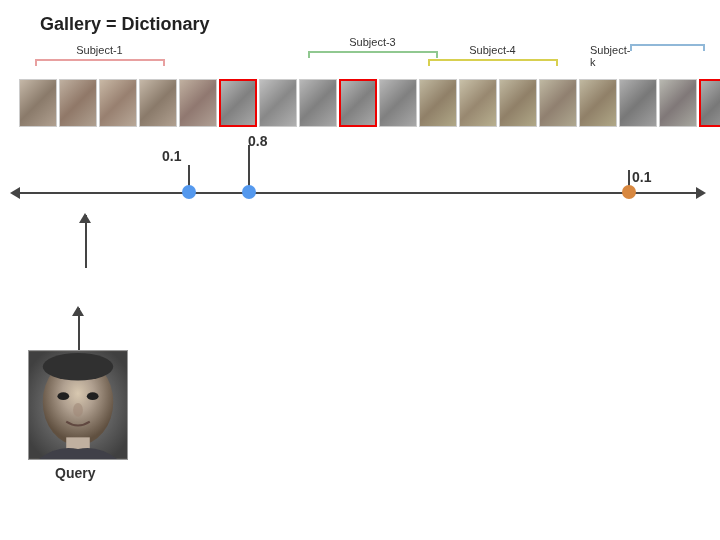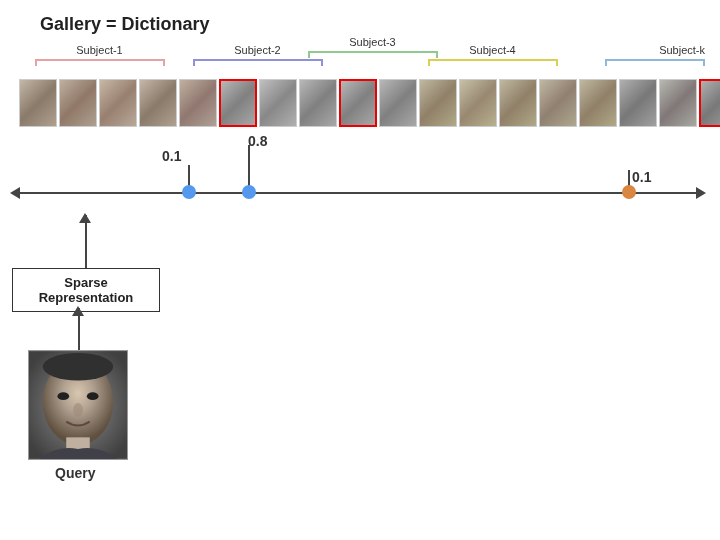--- a/index.html
+++ b/index.html
@@ -248,36 +248,32 @@
 
 <div id="main-container">
 
   <div class="title">Gallery = Dictionary</div>
 
   <div style="position:absolute;top:44px;left:22px;width:155px;display:flex;flex-direction:column;align-items:center;">
     <div class="subj-lbl">Subject-1</div>
     <div class="subj-brkt" style="border-color:#e8a0a0;width:130px;"></div>
   </div>
 
-  <div style="position:absolute;top:44px;left:185px;width:145px;display:flex;flex-direction:column;align-items:center;">
-    <div class="subj-lbl">Subject-2</div>
-    <div class="subj-brkt" style="border-color:#9090d8;width:130px;"></div>
-  </div>
 
   <div style="position:absolute;top:36px;left:300px;width:145px;display:flex;flex-direction:column;align-items:center;">
     <div class="subj-lbl">Subject-3</div>
     <div class="subj-brkt" style="border-color:#90c890;width:130px;"></div>
   </div>
 
   <div style="position:absolute;top:44px;left:420px;width:145px;display:flex;flex-direction:column;align-items:center;">
     <div class="subj-lbl">Subject-4</div>
     <div class="subj-brkt" style="border-color:#d8d050;width:130px;"></div>
   </div>
 
-  <div style="position:absolute;top:44px;left:590px;width:115px;display:flex;flex-direction:column;align-items:flex-end;">
+  <div style="position:absolute;top:44px;left:590px;width:115px;display:flex;flex-direction:row;align-items:flex-start;">
     <div class="subj-lbl">Subject-k</div>
     <div class="subj-brkt" style="border-color:#90b8d8;width:100px;"></div>
   </div>
 
   <div class="faces-strip">
 
     <div class="face-thumb">
         <div class="face-inner face-s1"></div>
       </div>
     <div class="face-thumb">
@@ -349,23 +345,20 @@
   <div class="coeff-dot" style="left:242px;background:#5599ee;"></div>
   <div class="coeff-label" style="left:248px;top:133px;">0.8</div>
 
   <div class="vert-line-orange"></div>
   <div class="coeff-dot" style="left:622px;background:#d88840;"></div>
   <div class="coeff-label" style="left:632px;top:169px;">0.1</div>
 
   <div class="sparse-arrow-line"></div>
   <div class="sparse-arrow-head"></div>
 
-  <div class="sparse-box">
-    <span>Sparse<br>Representation</span>
-  </div>
 
   <div class="query-arrow-line"></div>
   <div class="query-arrow-head"></div>
 
   <div class="query-image">
     <svg class="query-face-overlay" viewBox="0 0 100 110" xmlns="http://www.w3.org/2000/svg">
 
       <defs>
         <radialGradient id="faceGrad" cx="50%" cy="40%" r="55%">
           <stop offset="0%" stop-color="#d8c8b0"></stop>

